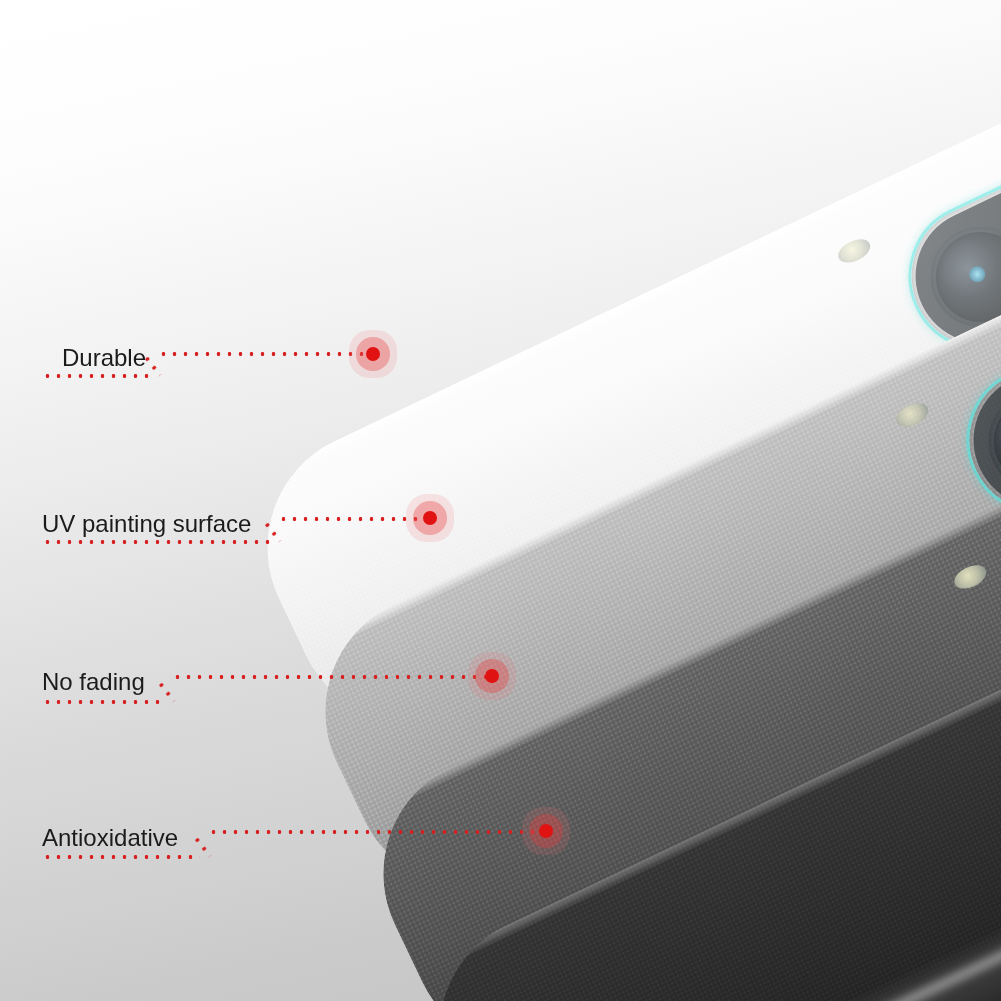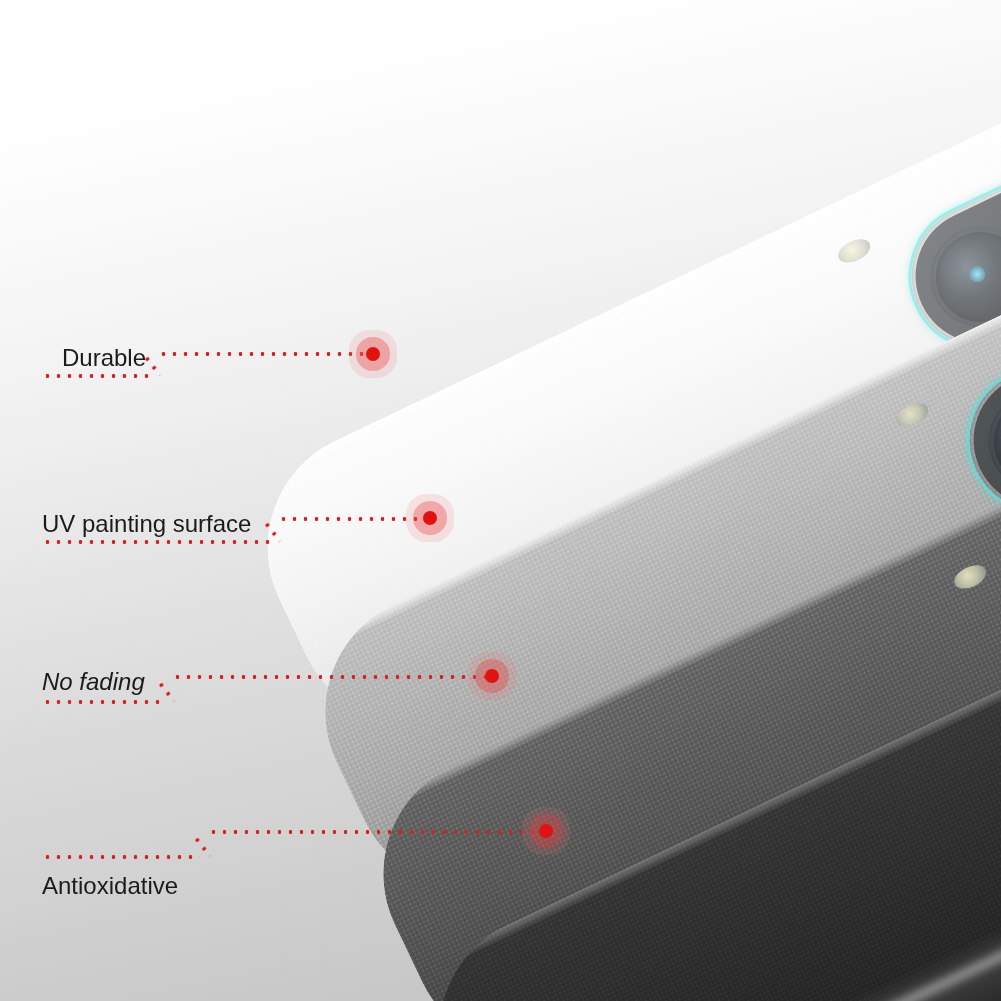--- a/index.html
+++ b/index.html
@@ -221,28 +221,28 @@
 
   <div class="callout">
     <span class="ctext" style="left:42px; top:510px; bottom:auto;">UV painting surface</span>
     <div class="dotline" style="left:42px; top:540px; width:228px;"></div>
     <div class="dotdiag" style="left:270px; top:518px; height:26px; transform:rotate(-38deg);"></div>
     <div class="dotline" style="left:278px; top:517px; width:156px;"></div>
     <div class="marker" style="left:423px; top:511px;"></div>
   </div>
 
   <div class="callout">
-    <span class="ctext" style="left:42px; top:668px; bottom:auto;font-style:italic;">No fading</span>
+    <span class="ctext" style="left:42px; top:668px; bottom:auto;">No fading</span>
     <div class="dotline" style="left:42px; top:700px; width:122px;"></div>
     <div class="dotdiag" style="left:164px; top:678px; height:26px; transform:rotate(-38deg);"></div>
     <div class="dotline" style="left:172px; top:675px; width:323px;"></div>
     <div class="marker" style="left:485px; top:669px;"></div>
   </div>
 
   <div class="callout">
-    <span class="ctext" style="left:42px; top:872px; bottom:auto;">Antioxidative</span>
+    <span class="ctext" style="left:42px; top:824px; bottom:auto;">Antioxidative</span>
     <div class="dotline" style="left:42px; top:855px; width:158px;"></div>
     <div class="dotdiag" style="left:200px; top:833px; height:26px; transform:rotate(-38deg);"></div>
     <div class="dotline" style="left:208px; top:830px; width:342px;"></div>
     <div class="marker" style="left:539px; top:824px;"></div>
   </div>
 
 </div>
 
 </body></html>

